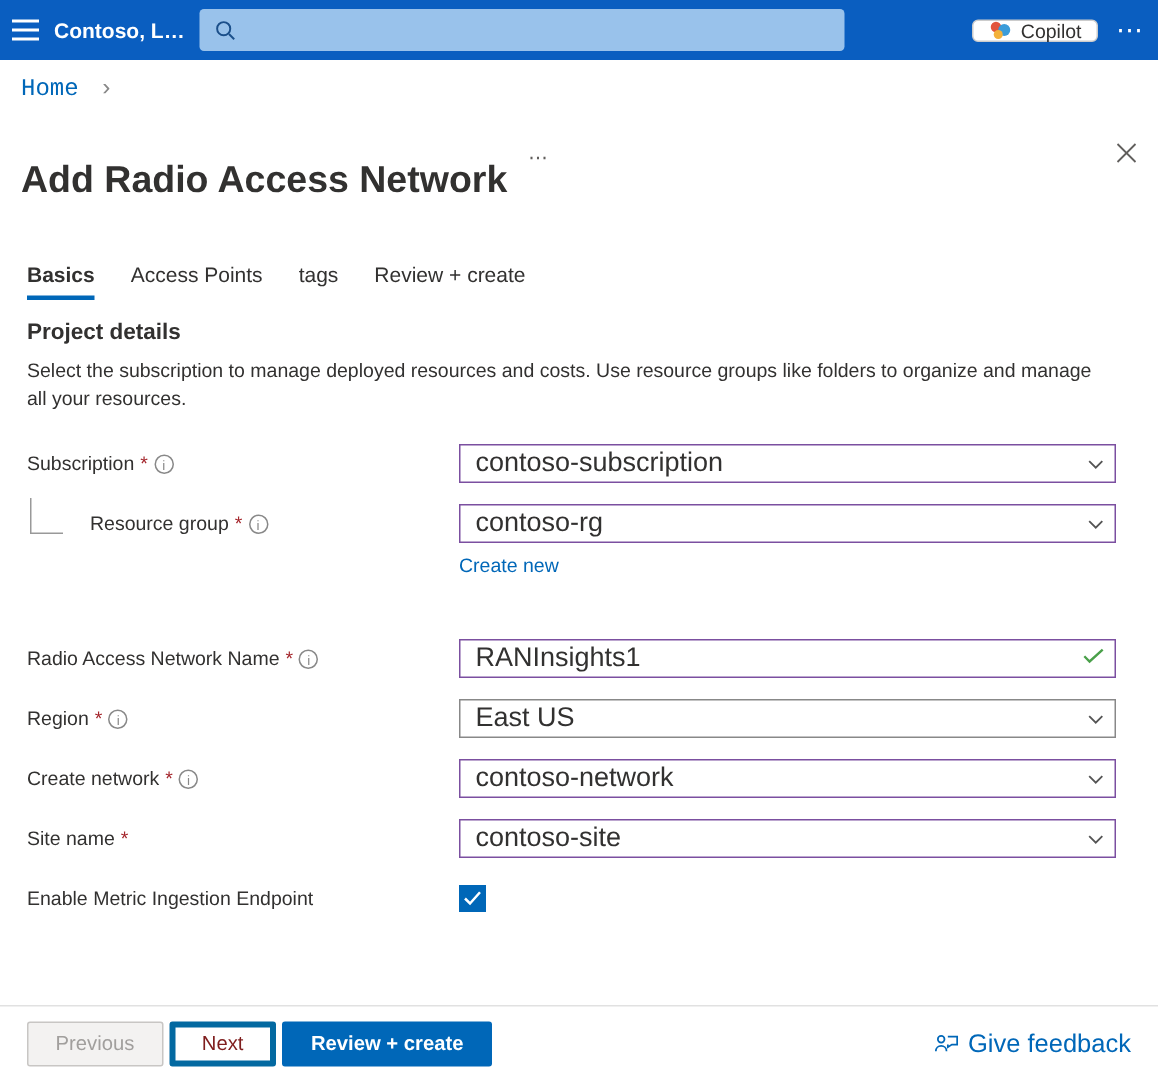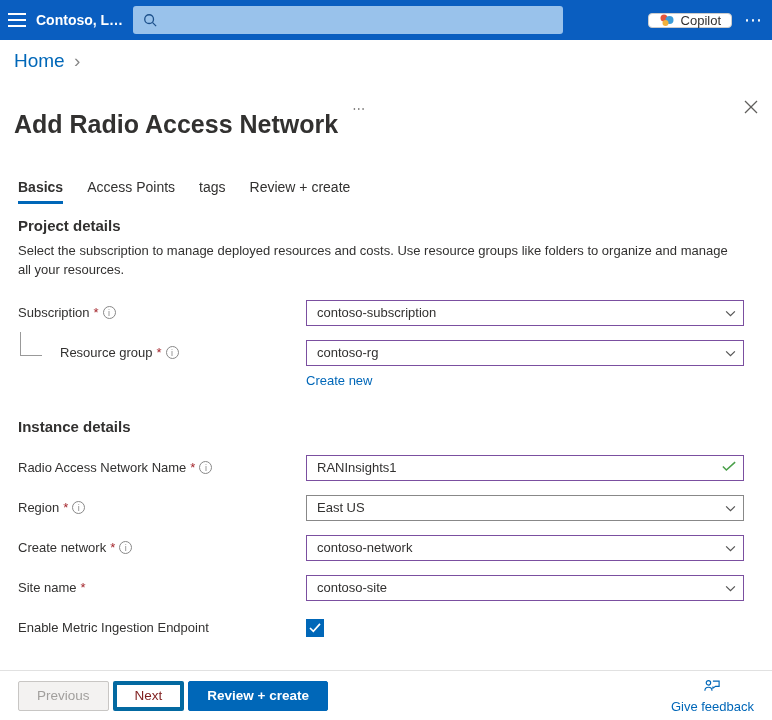--- a/index.html
+++ b/index.html
@@ -8,58 +8,58 @@
   .topbar { background:#0a5ec0; height:40px; display:flex; align-items:center; padding:0 8px; gap:10px; color:#fff;}
   .burger { width:18px; height:14px; display:flex; flex-direction:column; justify-content:space-between; cursor:pointer;}
   .burger span{ display:block; height:2px; background:#fff;}
   .org { font-weight:600; font-size:14px; white-space:nowrap; }
   .search { flex:0 0 430px; background:#99c2eb; height:28px; border-radius:3px; display:flex; align-items:center; padding:0 10px; color:#1b4f8a; font-size:13px; gap:8px;}
   .search svg{ flex-shrink:0;}
   .spacer{flex:1;}
   .copilot-btn{ background:#fff; color:#323130; height:15px; border-radius:4px; border:1px solid #ccc; display:flex; align-items:center; padding:0 10px; gap:6px; font-size:13px; cursor:pointer;}
   .dots{ color:#fff; cursor:pointer; font-size:18px; line-height:1; padding:0 2px;}
   
-  .crumb{ padding:10px 14px 4px 14px; font-size:19px;}
+  .crumb{ padding:10px 14px 4px 14px; font-size:16px;font-family:Liberation Mono, monospace;}
   .crumb a{ color:#0067b8; text-decoration:none;}
   .crumb .chev{ color:#888; margin-left:4px;}
   
   .titlebar{ display:flex; align-items:center; padding:2px 14px 6px 14px;}
   .titlebar h1{ font-size:25px; font-weight:600; flex:0 0 auto;margin-top:32px;}
   .title-dots{ margin-left:14px; color:#605e5c; letter-spacing:1px; cursor:pointer;}
   .title-close{ margin-left:auto; cursor:pointer; color:#605e5c; font-size:16px;}
   
   .tabs{ display:flex; gap:24px; padding:28px 18px 0 18px; border-bottom:0;align-items:flex-end;}
   .tab{ padding:6px 0 8px 0; font-size:14px; color:#323130; cursor:pointer; position:relative;}
   .tab.active{ font-weight:600;}
   .tab.active::after{ content:""; position:absolute; left:0; right:0; bottom:-1px; height:3px; background:#0067b8;}
   
   .content{ padding:14px 18px 10px 18px; }
   .sect-title{ font-weight:600; font-size:15px; margin-bottom:8px;}
   .desc{ font-size:13px; color:#323130; line-height:1.45; margin-bottom:18px; max-width:720px;}
   .row{ display:flex; align-items:center; min-height:30px; margin-bottom:10px;}
-  .lbl{ width:288px; font-size:13px; display:flex; align-items:center; gap:4px;}
+  .lbl{ width:288px; font-size:13px; display:flex; align-items:flex-end; gap:4px;}
   .lbl .req{ color:#a4262c;}
   .info-ic{ width:13px; height:13px; border:1px solid #888; border-radius:50%; display:inline-flex; align-items:center; justify-content:center; font-size:9px; color:#888; cursor:pointer;}
   .indent{ display:flex; align-items:center;}
   .indent-line{ width:22px; height:24px; border-left:1px solid #999; border-bottom:1px solid #999; margin-left:2px; margin-right:14px; margin-top:-18px;}
   .ctrl{ flex:0 0 438px; position:relative;}
-  .select,.tinput{ width:100%; height:26px; border:1px solid #7b4fa0; background:#fff; padding:0 26px 0 10px; font-size:13px; font-family:inherit; color:#323130; outline:none;}
+  .select,.tinput{ width:100%; height:26px; border:1px solid #7b4fa0; background:#fff; padding:0 26px 0 10px; font-size:18px; font-family:inherit; color:#323130; outline:none;}
   .select.gray,.tinput.gray{ border-color:#888;}
   .chev-dn{ position:absolute; right:8px; top:50%; transform:translateY(-50%); pointer-events:none; color:#555;}
   .check-ok{ position:absolute; right:8px; top:50%; transform:translateY(-50%); color:#4aa04a;}
   .link{ color:#0067b8; font-size:13px; text-decoration:none; cursor:pointer;}
   .chk{ width:18px; height:18px; background:#0067b8; display:inline-flex; align-items:center; justify-content:center; cursor:pointer;}
   .chk svg{ stroke:#fff;}
   
   .footer{ position:absolute; left:0; right:0; bottom:0; height:50px; border-top:1px solid #e1e1e1; background:#fff; display:flex; align-items:center; padding:0 18px; gap:4px;}
   .btn{ height:30px; padding:0 18px; font-size:13.5px; border-radius:2px; cursor:pointer; display:inline-flex; align-items:center; font-family:inherit;}
   .btn-prev{ background:#f3f2f1; border:1px solid #c8c6c4; color:#a19f9d;}
   .btn-next{ background:#fff; border:4px solid #0369a1; color:#7f1d1d;}
   .btn-primary{ background:#0067b8; border:1px solid #0067b8; color:#fff; font-weight:600;}
-  .fb{ margin-left:auto; display:flex; align-items:center; gap:6px; color:#0067b8; cursor:pointer; font-size:13px;flex-direction:column;}
+  .fb{ margin-left:auto; display:flex; align-items:center; gap:6px; color:#0067b8; cursor:pointer; font-size:17px;}
 </style>
 </head>
 <body>
 
 <div class="topbar">
   <div class="burger">
     <span></span>
       <span></span>
       <span></span>
   </div>
@@ -142,21 +142,20 @@
             <polyline points="1,1 6,6 11,1"></polyline>
           </svg>
       </span>
     </div>
   </div>
   <div class="row" style="margin-top:-4px; margin-bottom:22px;">
     <div class="lbl"></div>
     <div class="ctrl"><a class="link">Create new</a></div>
   </div>
 
-  <div class="sect-title">Instance details</div>
   <div style="height:10px;"></div>
 
   <div class="row">
     <div class="lbl">
       <span>Radio Access Network Name</span>
         <span class="req">*</span>
       <span class="info-ic">i</span>
     </div>
     <div class="ctrl">
       <input class="tinput" value="RANInsights1" style="">

